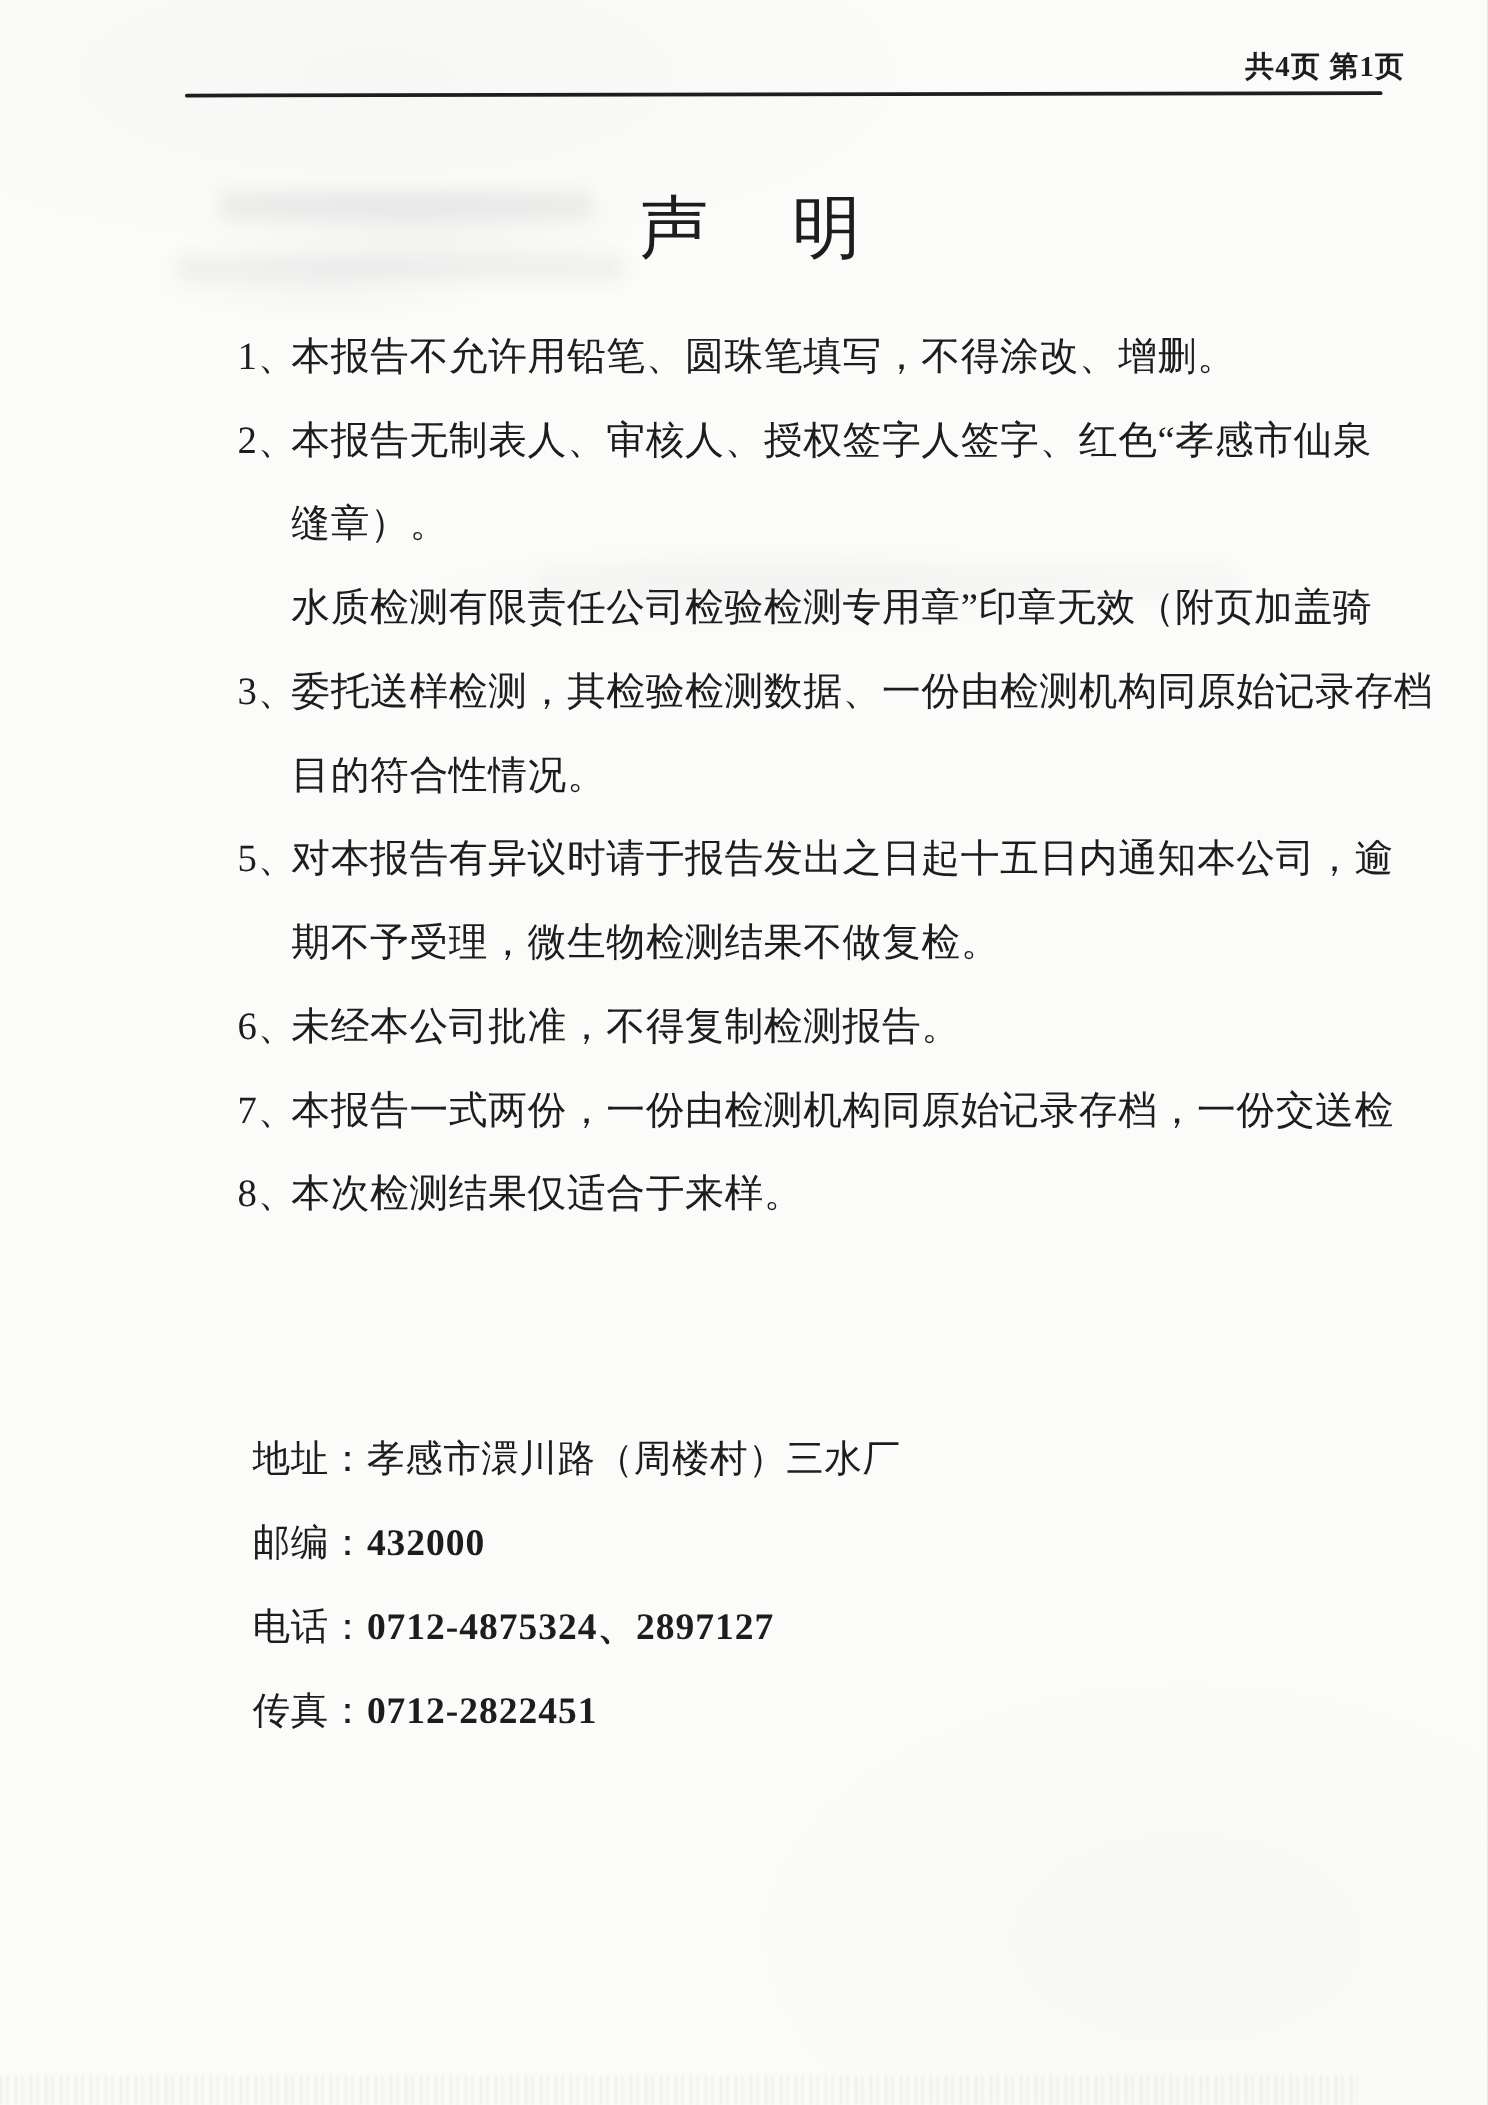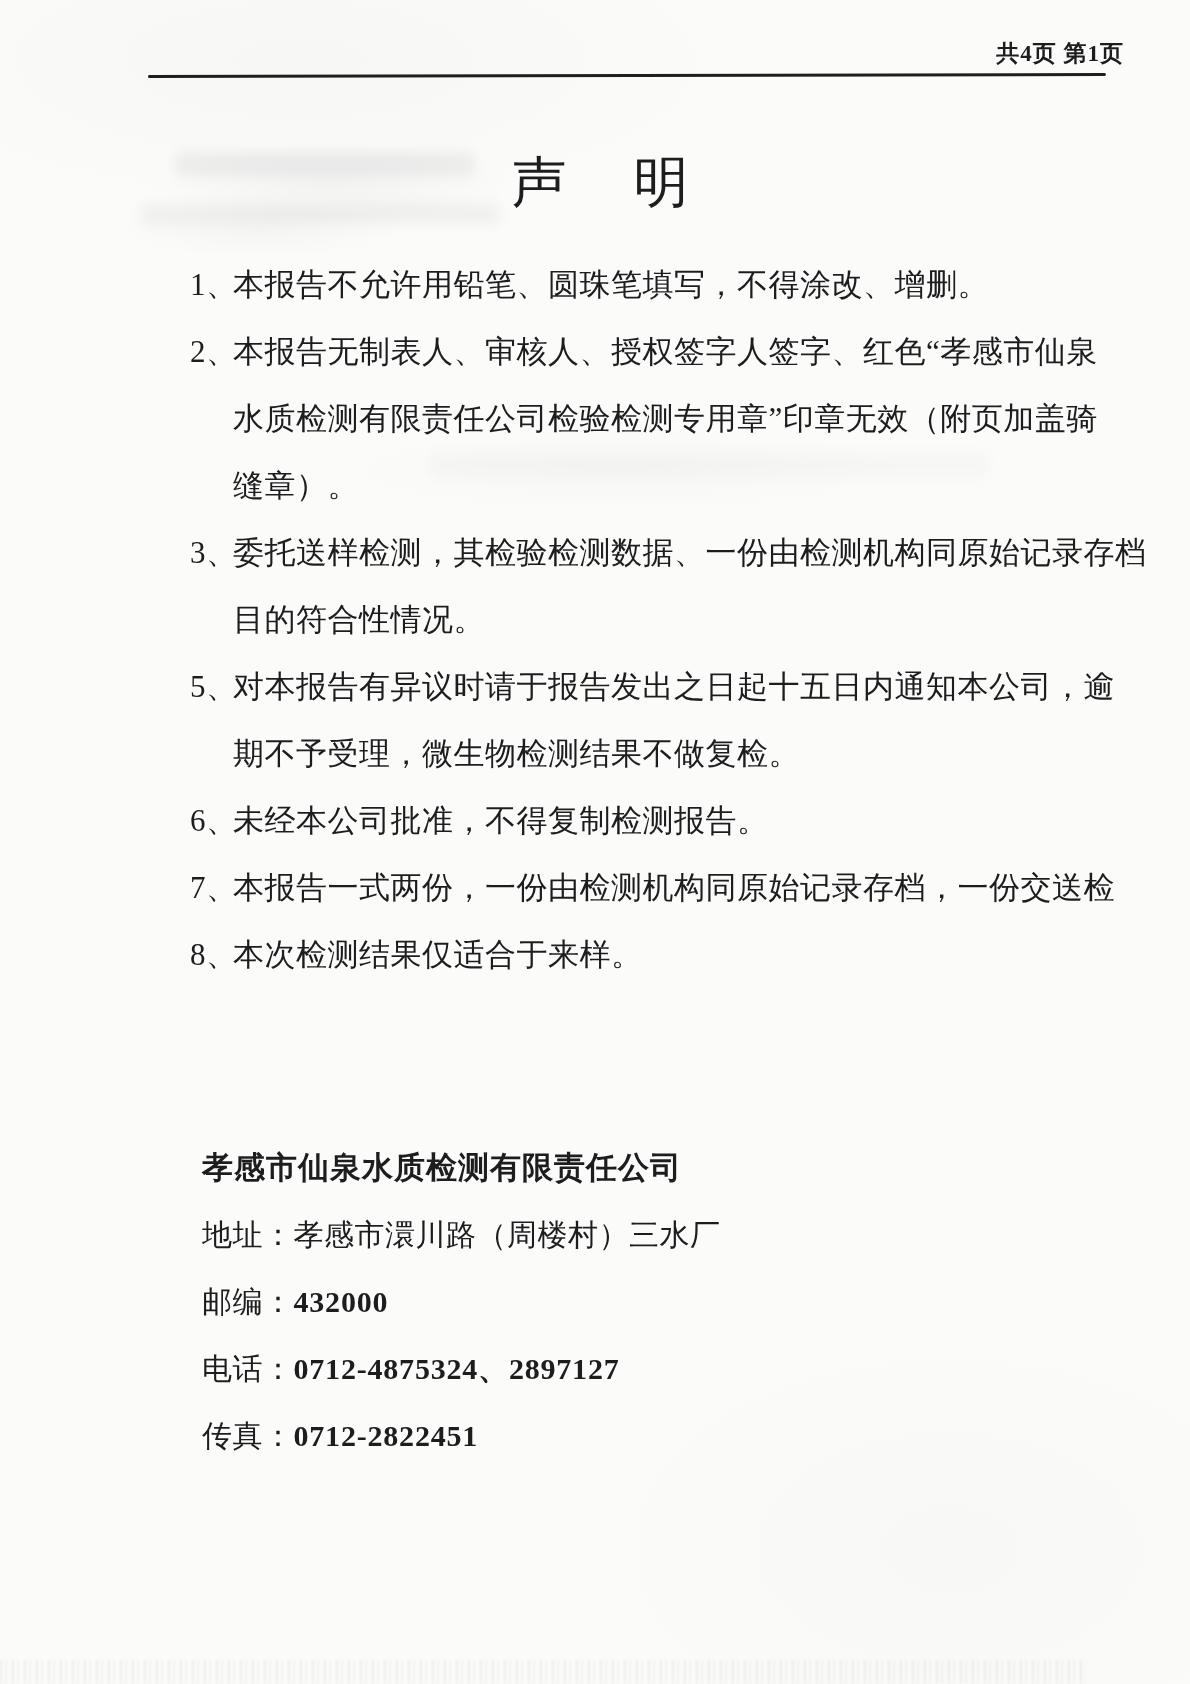--- a/index.html
+++ b/index.html
@@ -144,33 +144,32 @@
   <div class="ghost g3"></div>
 
   <div class="page-info">共4页 第1页</div>
   <div class="header-rule"></div>
 
   <div class="doc-title">声　明</div>
 
   <div class="statement-list" id="statement-list">
       <div class="line"><span class="num">1、</span><span>本报告不允许用铅笔、圆珠笔填写，不得涂改、增删。</span></div>
       <div class="line"><span class="num">2、</span><span>本报告无制表人、审核人、授权签字人签字、红色“孝感市仙泉</span></div>
+      <div class="line cont"><span>缝章）。</span></div>
       <div class="line cont"><span>水质检测有限责任公司检验检测专用章”印章无效（附页加盖骑</span></div>
-      <div class="line cont"><span>缝章）。</span></div>
       <div class="line"><span class="num">3、</span><span>委托送样检测，其检验检测数据、一份由检测机构同原始记录存档</span></div>
       <div class="line cont"><span>目的符合性情况。</span></div>
       <div class="line"><span class="num">5、</span><span>对本报告有异议时请于报告发出之日起十五日内通知本公司，逾</span></div>
       <div class="line cont"><span>期不予受理，微生物检测结果不做复检。</span></div>
       <div class="line"><span class="num">6、</span><span>未经本公司批准，不得复制检测报告。</span></div>
       <div class="line"><span class="num">7、</span><span>本报告一式两份，一份由检测机构同原始记录存档，一份交送检</span></div>
       <div class="line"><span class="num">8、</span><span>本次检测结果仅适合于来样。</span></div>
     </div>
 
   <div class="company-block">
-    <div class="cline company-name">孝感市仙泉水质检测有限责任公司</div>
     <div class="cline">
       <span>地址：</span><span>孝感市澴川路（周楼村）三水厂</span>
     </div>
     <div class="cline">
       <span>邮编：</span><span class="val-num">432000</span>
     </div>
     <div class="cline">
       <span>电话：</span><span class="val-num">0712-4875324、2897127</span>
     </div>
     <div class="cline">

